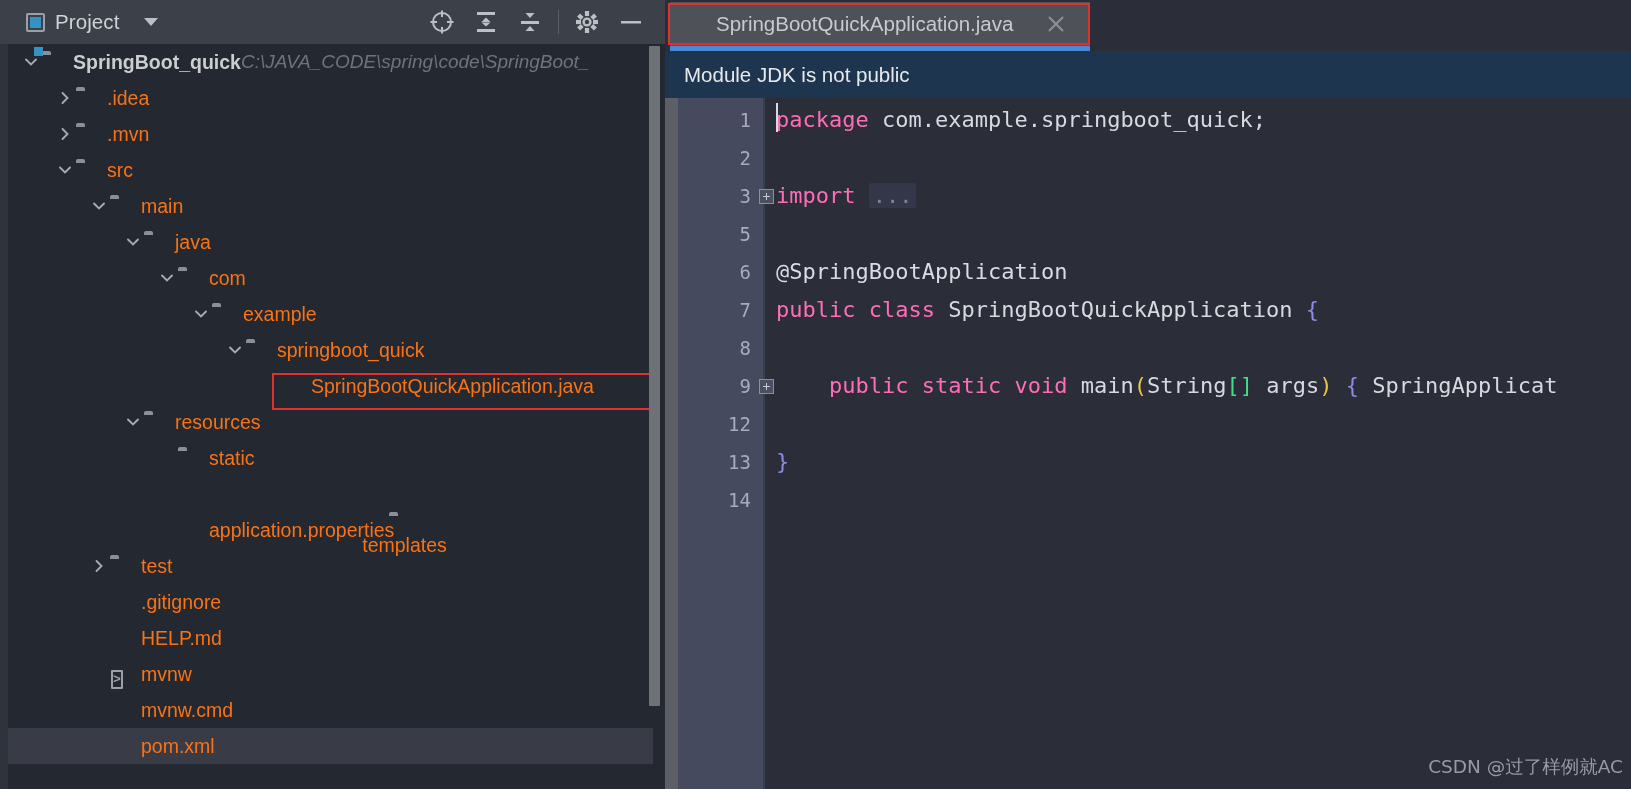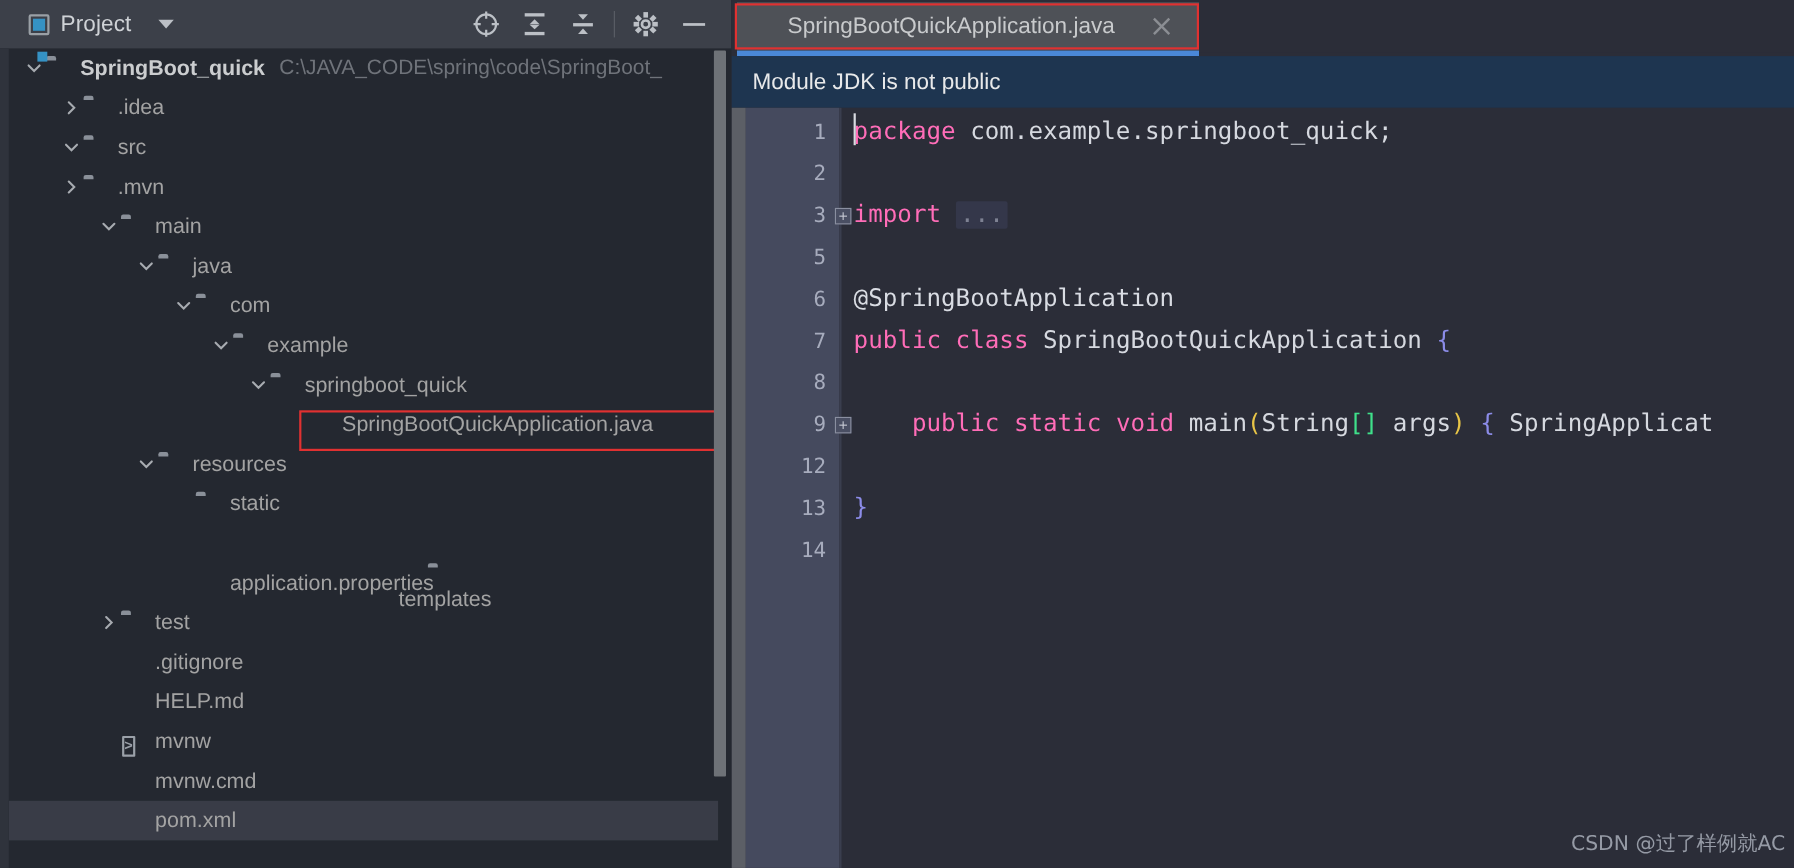--- a/index.html
+++ b/index.html
@@ -134,26 +134,27 @@
     cursor: pointer;
   }
   .arrow svg { display: block; }
   .arrow.empty { visibility: hidden; }
   .ic {
     width: 22px; height: 22px;
     flex: none;
     margin-right: 9px;
     position: relative;
   }
-  .lbl { color: #a3a3a3; }
+  .lbl { color: #f97316; }
   .lbl.bold { font-weight: bold; color: #CBCDCF; }
   .sub {
     color: #6F737A;
-    margin-left: 13px;
+    margin-left: 0;
     font-size: 19px;
+    font-style: italic;
   }
 
   
   .folder {
     width: 22px; height: 17px;
     background: #8A9099;
     border-radius: 2px;
     position: relative;
     top: 3px;
   }
@@ -576,34 +577,34 @@
             <svg width="16" height="16" viewBox="0 0 16 16">
               <path d="M5.5 3 L10.5 8 L5.5 13" fill="none" stroke="#A7ABB0" stroke-width="1.9" stroke-linecap="round"></path>
             </svg>
           </span>
           <span class="ic"><span class="folder"></span></span>
           <span class="lbl">.idea</span>
         </div>
         <div class="row" style="padding-left: 46px;">
           <span class="arrow">
             <svg width="16" height="16" viewBox="0 0 16 16">
+              <path d="M5.5 3 L10.5 8 L5.5 13" fill="none" stroke="#A7ABB0" stroke-width="1.9" stroke-linecap="round"></path>
+            </svg>
+          </span>
+          <span class="ic"><span class="folder"></span></span>
+          <span class="lbl">.mvn</span>
+        </div>
+        <div class="row" style="padding-left: 46px;">
+          <span class="arrow">
+            <svg width="16" height="16" viewBox="0 0 16 16">
               <path d="M3 5.5 L8 10.5 L13 5.5" fill="none" stroke="#A7ABB0" stroke-width="1.9" stroke-linecap="round"></path>
             </svg>
           </span>
           <span class="ic"><span class="folder"></span></span>
           <span class="lbl">src</span>
-        </div>
-        <div class="row" style="padding-left: 46px;">
-          <span class="arrow">
-            <svg width="16" height="16" viewBox="0 0 16 16">
-              <path d="M5.5 3 L10.5 8 L5.5 13" fill="none" stroke="#A7ABB0" stroke-width="1.9" stroke-linecap="round"></path>
-            </svg>
-          </span>
-          <span class="ic"><span class="folder"></span></span>
-          <span class="lbl">.mvn</span>
         </div>
         <div class="row" style="padding-left: 80px;">
           <span class="arrow">
             <svg width="16" height="16" viewBox="0 0 16 16">
               <path d="M3 5.5 L8 10.5 L13 5.5" fill="none" stroke="#A7ABB0" stroke-width="1.9" stroke-linecap="round"></path>
             </svg>
           </span>
           <span class="ic"><span class="folder"></span></span>
           <span class="lbl">main</span>
         </div>

